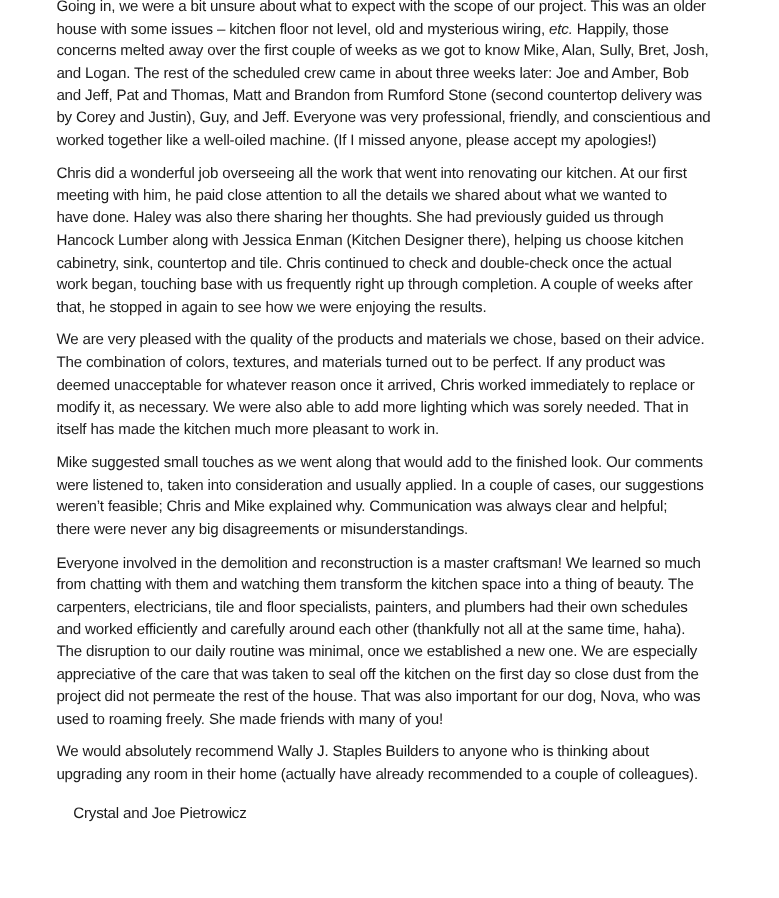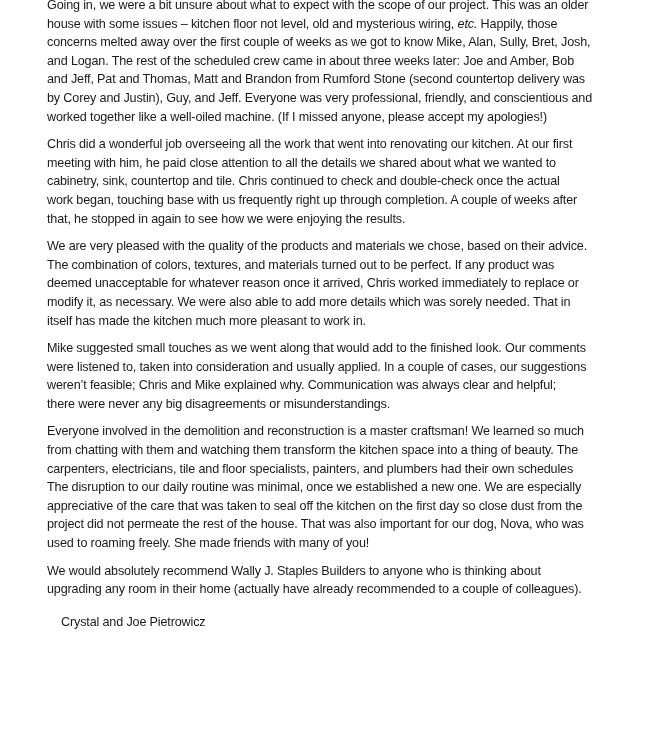--- a/index.html
+++ b/index.html
@@ -51,44 +51,47 @@
     <span class="line">concerns melted away over the first couple of weeks as we got to know Mike, Alan, Sully, Bret, Josh,</span>
     <span class="line">and Logan. The rest of the scheduled crew came in about three weeks later: Joe and Amber, Bob</span>
     <span class="line">and Jeff, Pat and Thomas, Matt and Brandon from Rumford Stone (second countertop delivery was</span>
     <span class="line">by Corey and Justin), Guy, and Jeff. Everyone was very professional, friendly, and conscientious and</span>
     <span class="line">worked together like a well-oiled machine. (If I missed anyone, please accept my apologies!)</span>
   </p>
 
   <p class="para">
     <span class="line">Chris did a wonderful job overseeing all the work that went into renovating our kitchen. At our first</span>
     <span class="line">meeting with him, he paid close attention to all the details we shared about what we wanted to</span>
+    <span class="line">have done. Haley was also there sharing her thoughts. She had previously guided us through</span>
+    <span class="line">Hancock Lumber along with Jessica Enman (Kitchen Designer there), helping us choose kitchen</span>
     <span class="line">cabinetry, sink, countertop and tile. Chris continued to check and double-check once the actual</span>
     <span class="line">work began, touching base with us frequently right up through completion. A couple of weeks after</span>
     <span class="line">that, he stopped in again to see how we were enjoying the results.</span>
   </p>
 
   <p class="para">
     <span class="line">We are very pleased with the quality of the products and materials we chose, based on their advice.</span>
     <span class="line">The combination of colors, textures, and materials turned out to be perfect. If any product was</span>
     <span class="line">deemed unacceptable for whatever reason once it arrived, Chris worked immediately to replace or</span>
-    <span class="line">modify it, as necessary. We were also able to add more details which was sorely needed. That in</span>
+    <span class="line">modify it, as necessary. We were also able to add more lighting which was sorely needed. That in</span>
     <span class="line">itself has made the kitchen much more pleasant to work in.</span>
   </p>
 
   <p class="para">
     <span class="line">Mike suggested small touches as we went along that would add to the finished look. Our comments</span>
     <span class="line">were listened to, taken into consideration and usually applied. In a couple of cases, our suggestions</span>
     <span class="line">weren’t feasible; Chris and Mike explained why. Communication was always clear and helpful;</span>
     <span class="line">there were never any big disagreements or misunderstandings.</span>
   </p>
 
   <p class="para">
     <span class="line">Everyone involved in the demolition and reconstruction is a master craftsman! We learned so much</span>
     <span class="line">from chatting with them and watching them transform the kitchen space into a thing of beauty. The</span>
     <span class="line">carpenters, electricians, tile and floor specialists, painters, and plumbers had their own schedules</span>
+    <span class="line">and worked efficiently and carefully around each other (thankfully not all at the same time, haha).</span>
     <span class="line">The disruption to our daily routine was minimal, once we established a new one. We are especially</span>
     <span class="line">appreciative of the care that was taken to seal off the kitchen on the first day so close dust from the</span>
     <span class="line">project did not permeate the rest of the house. That was also important for our dog, Nova, who was</span>
     <span class="line">used to roaming freely. She made friends with many of you!</span>
   </p>
 
   <p class="para">
     <span class="line">We would absolutely recommend Wally J. Staples Builders to anyone who is thinking about</span>
     <span class="line">upgrading any room in their home (actually have already recommended to a couple of colleagues).</span>
   </p>

